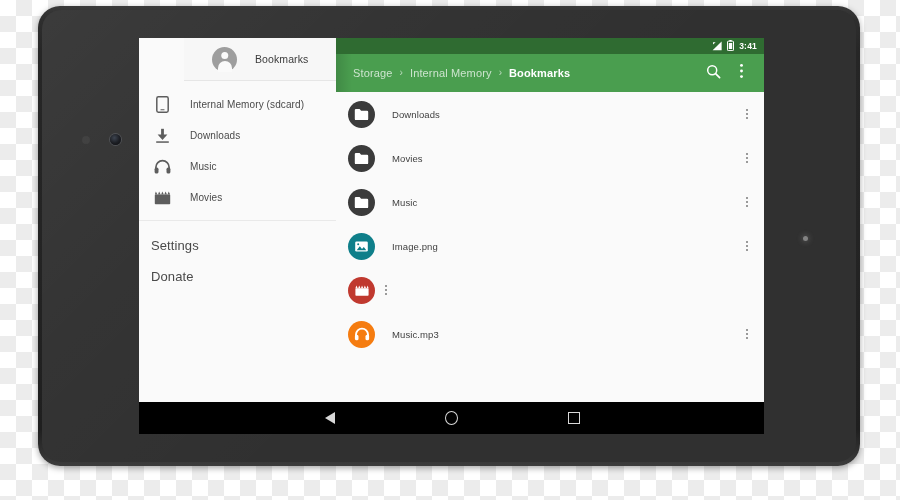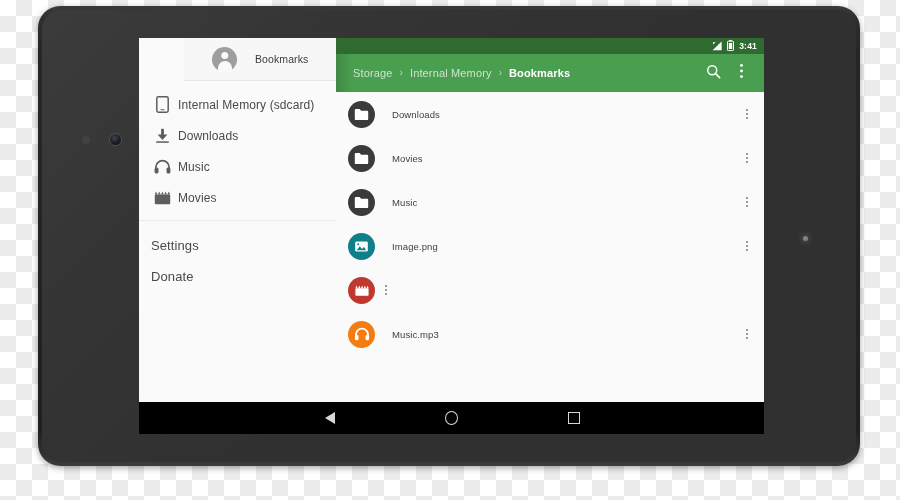--- a/index.html
+++ b/index.html
@@ -167,22 +167,22 @@
   .drawer-icon {
     width: 22px;
     height: 22px;
     flex: none;
     display: flex;
     align-items: center;
     justify-content: center;
   }
   .drawer-icon svg { display: block; }
   .drawer-label {
-    margin-left: 5px;
-    font-size: 12px;
+    margin-left: 17px;
+    font-size: 10px;
     color: #4a4a4a;
     letter-spacing: 0.1px;
   }
   .drawer-section-plain {
     padding-top: 9px;
   }
   .drawer-item-plain {
     height: 31px;
     display: flex;
     align-items: center;

